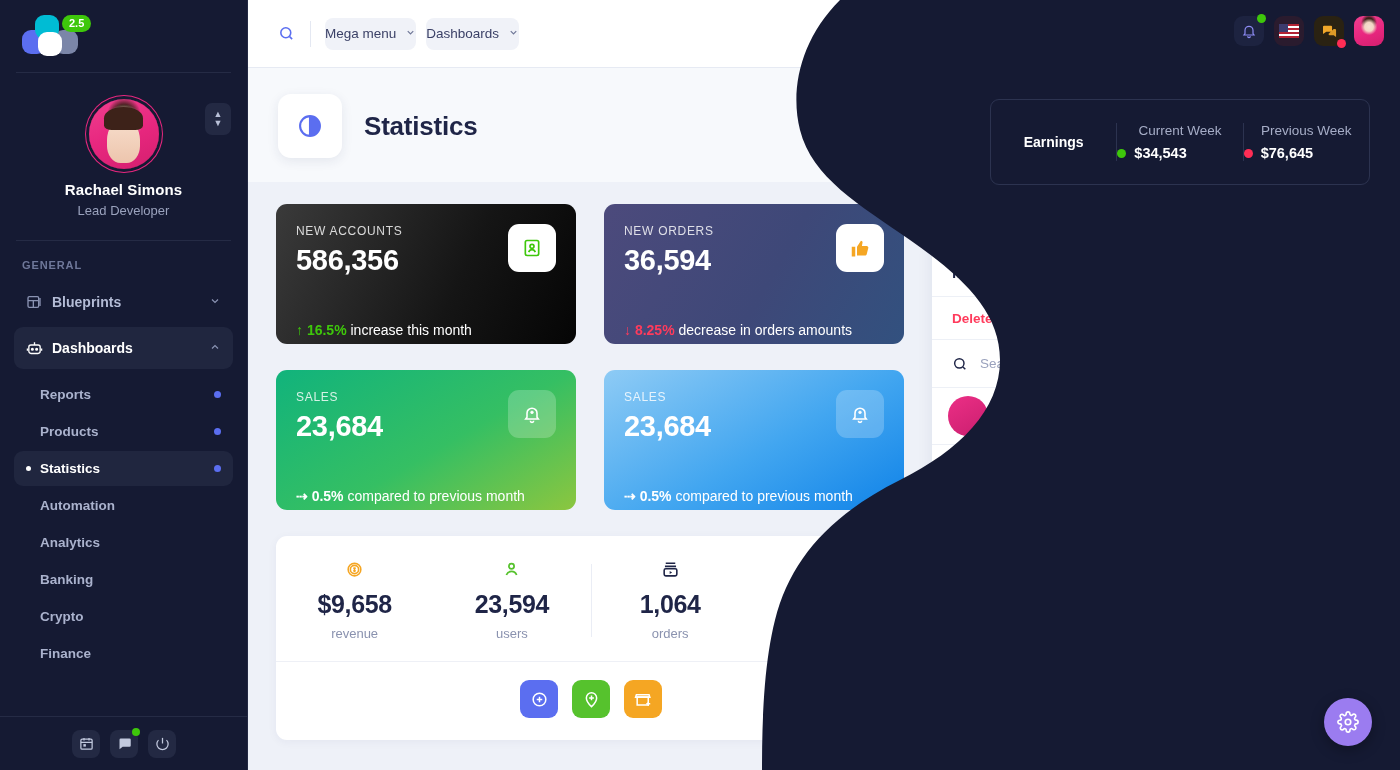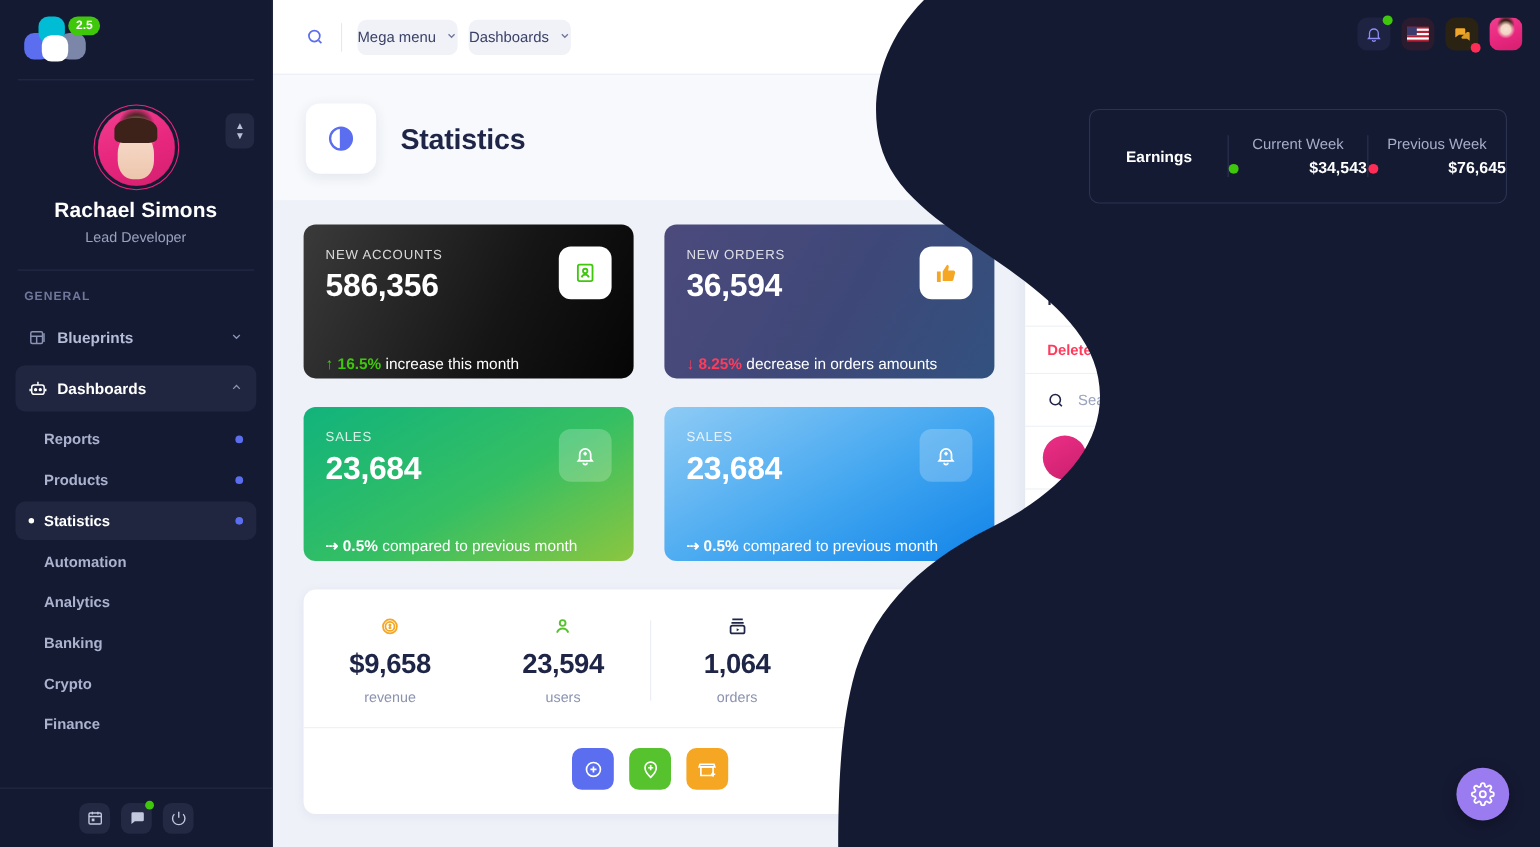--- a/index.html
+++ b/index.html
@@ -44,21 +44,21 @@
   .avatar-lg::after {
     content:''; position:absolute; left:26%; top:30%; width:48%; height:62%;
     border-radius: 46% 46% 40% 40%;
     background: linear-gradient(180deg, #f7ddcb 0%, #edc5ad 100%);
   }
   .avatar-lg::before {
     content:''; position:absolute; left:22%; top:12%; width:56%; height:32%;
     border-radius: 50% 50% 20% 20%;
     background: #3d2219; z-index: 2;
   }
-  .prof-name { color: #fff; font-size: 19px; font-weight: bold; letter-spacing: .1px; }
+  .prof-name { color: #fff; font-size: 15px; font-weight: bold; letter-spacing: .1px; }
   .prof-role { color: #9aa2bd; font-size: 13px; margin-top: 5px; }
   .prof-toggle {
     position: absolute; right: 16px; top: 30px; width: 26px; height: 32px;
     background: #232943; border-radius: 7px; color: #b9c0d8;
     display: flex; flex-direction: column; align-items: center; justify-content: center;
     font-size: 9px; line-height: 9px;
   }
 
   .nav-section { padding: 18px 0 0; }
   .nav-label { color: #6f789a; font-size: 11px; letter-spacing: .9px; padding: 0 0 10px 22px; font-weight: bold; }
@@ -205,21 +205,21 @@
     position: absolute; left: 0; top: 0; width: 1400px; height: 770px; z-index: 40;
   }
   .earnings {
     position: absolute; left: 990px; top: 99px; width: 380px; height: 86px;
     border: 1px solid #2c3350; border-radius: 9px; display: flex; align-items: center;
   }
   .e-cell { flex: 1; text-align: center; }
   .e-cell + .e-cell { border-left: 1px solid #2c3350; }
   .e-title { color: #fff; font-size: 14px; font-weight: bold; }
   .e-lab { color: #a6adc7; font-size: 13.5px; }
-  .e-val { color: #fff; font-size: 14.5px; font-weight: bold; margin-top: 7px; display: flex; align-items: center; justify-content: space-between; gap: 8px; }
+  .e-val { color: #fff; font-size: 14.5px; font-weight: bold; margin-top: 7px; display: flex; align-items: center; justify-content: flex-start; gap: 8px; }
   .e-val i { width: 9px; height: 9px; border-radius: 50%; display: inline-block; }
 
   .topicons { position: absolute; right: 16px; top: 16px; display: flex; gap: 10px; z-index: 45; }
   .tic { width: 30px; height: 30px; border-radius: 9px; display: flex; align-items: center; justify-content: center; position: relative; }
   .tic-bell { background: #1d2340; color: #8e8cf5; }
   .tic-flag { background: #2a1b2e; }
   .tic-chat { background: #2a2212; color: #f0a72a; }
   .tic-av {
     width: 30px; height: 30px; border-radius: 9px; overflow: hidden;
     background:

